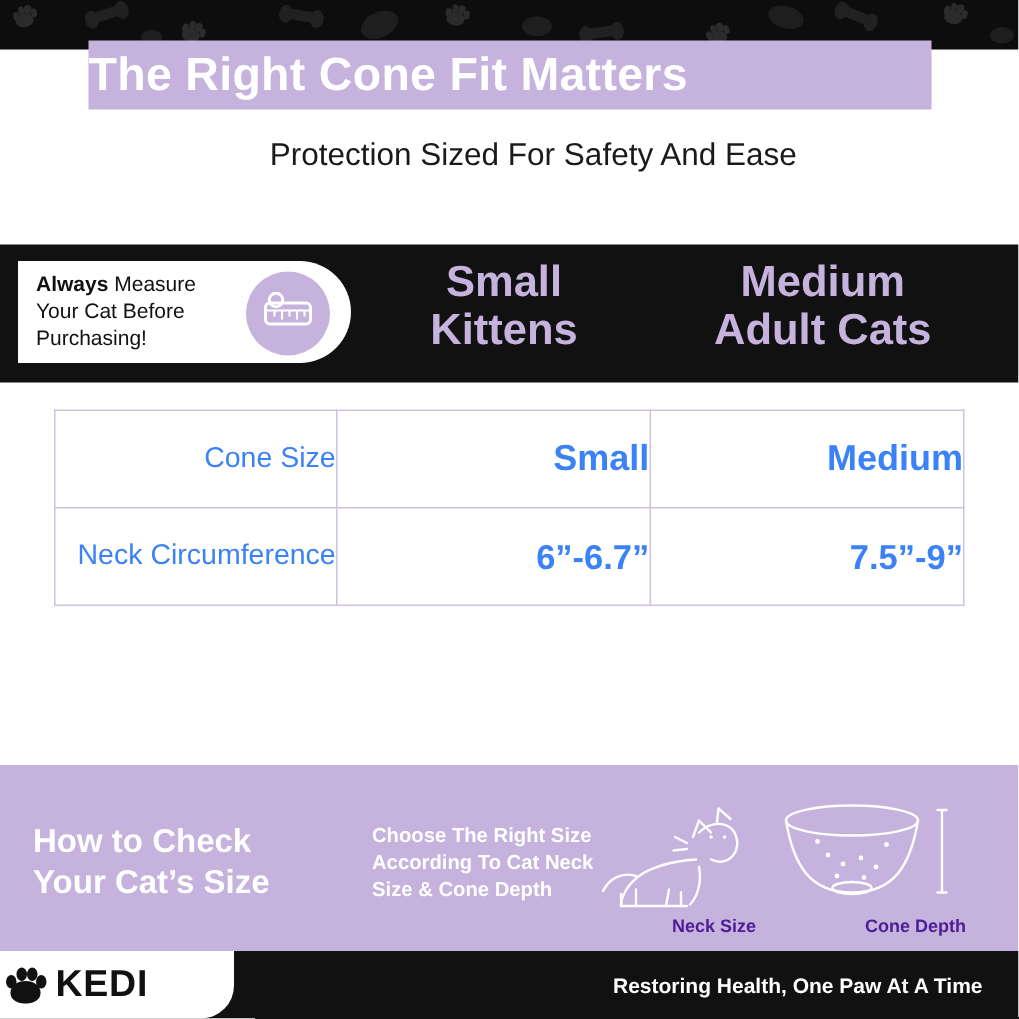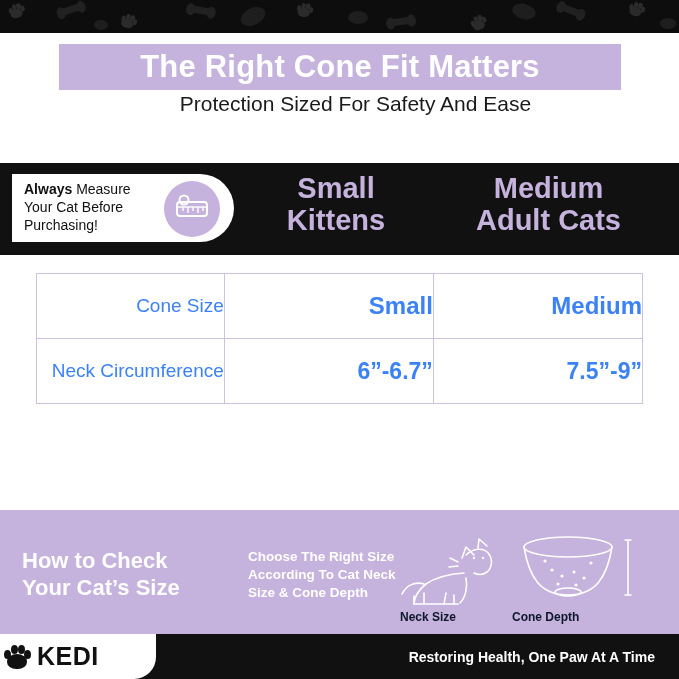--- a/index.html
+++ b/index.html
@@ -57,24 +57,24 @@
   .bone::after { right: -4px; }
 
   .blob {
     position: absolute;
     background: #1e1e1e;
     border-radius: 50%;
   }
 
   
   .title-wrap {
-    position: absolute; left: 59px; top: 44px;
+    position: absolute; left: 59px; top: 27px;
     width: 562px; height: 46px;
     background: #c5b2dd;
-    display: flex; align-items: center; justify-content: center;
+    display: flex; align-items: center; justify-content: flex-start;
   }
   .title {
     font-size: 31px; font-weight: bold; color: #ffffff;
     letter-spacing: 0.2px;
   }
   .subtitle {
     position: absolute; left: 16px; top: 92px; width: 679px;
     text-align: center;
     font-size: 21px; color: #1a1a1a; font-weight: normal;
   }
@@ -147,21 +147,21 @@
   .choose {
     position: absolute; left: 248px; top: 38px;
     width: 150px;
     color: #ffffff;
     font-size: 13.5px; font-weight: bold; line-height: 1.35;
   }
   .cat-art { position: absolute; left: 400px; top: 28px; }
   .cone-art { position: absolute; left: 512px; top: 24px; }
   .art-cap {
     position: absolute;
-    color: #0f172a; font-size: 12px; font-weight: bold; text-align: left;
+    color: #4c1d95; font-size: 12px; font-weight: bold; text-align: right;
   }
   .art-cap.neck { left: 400px; top: 100px; width: 104px; }
   .art-cap.depth { left: 512px; top: 100px; width: 132px; }
 
   
   .footer {
     position: absolute; left: 0; top: 634px;
     width: 679px; height: 45px;
     background: #111111;
   }

